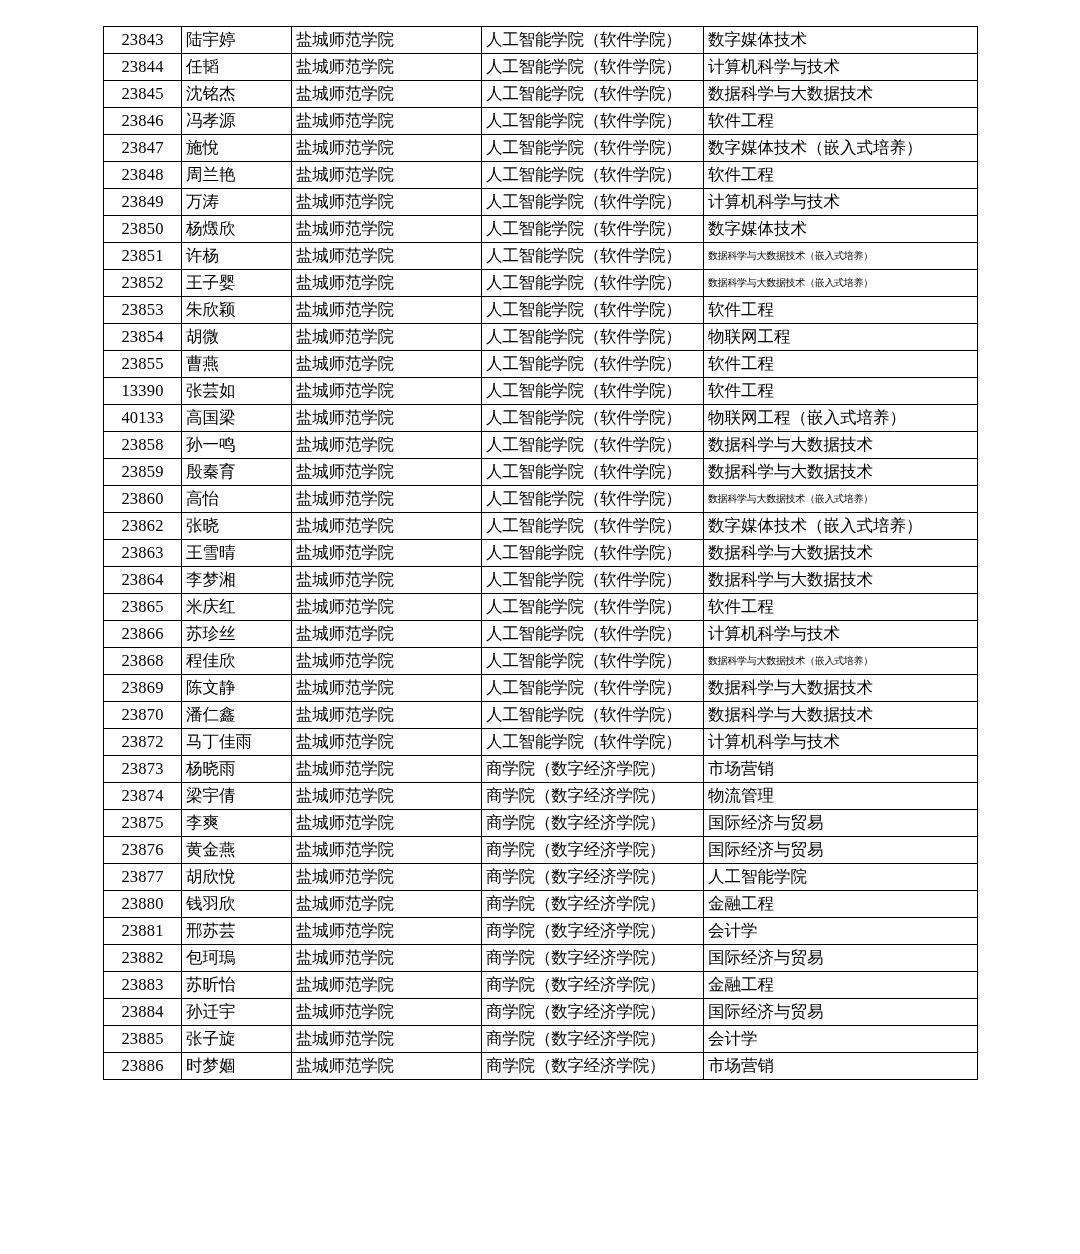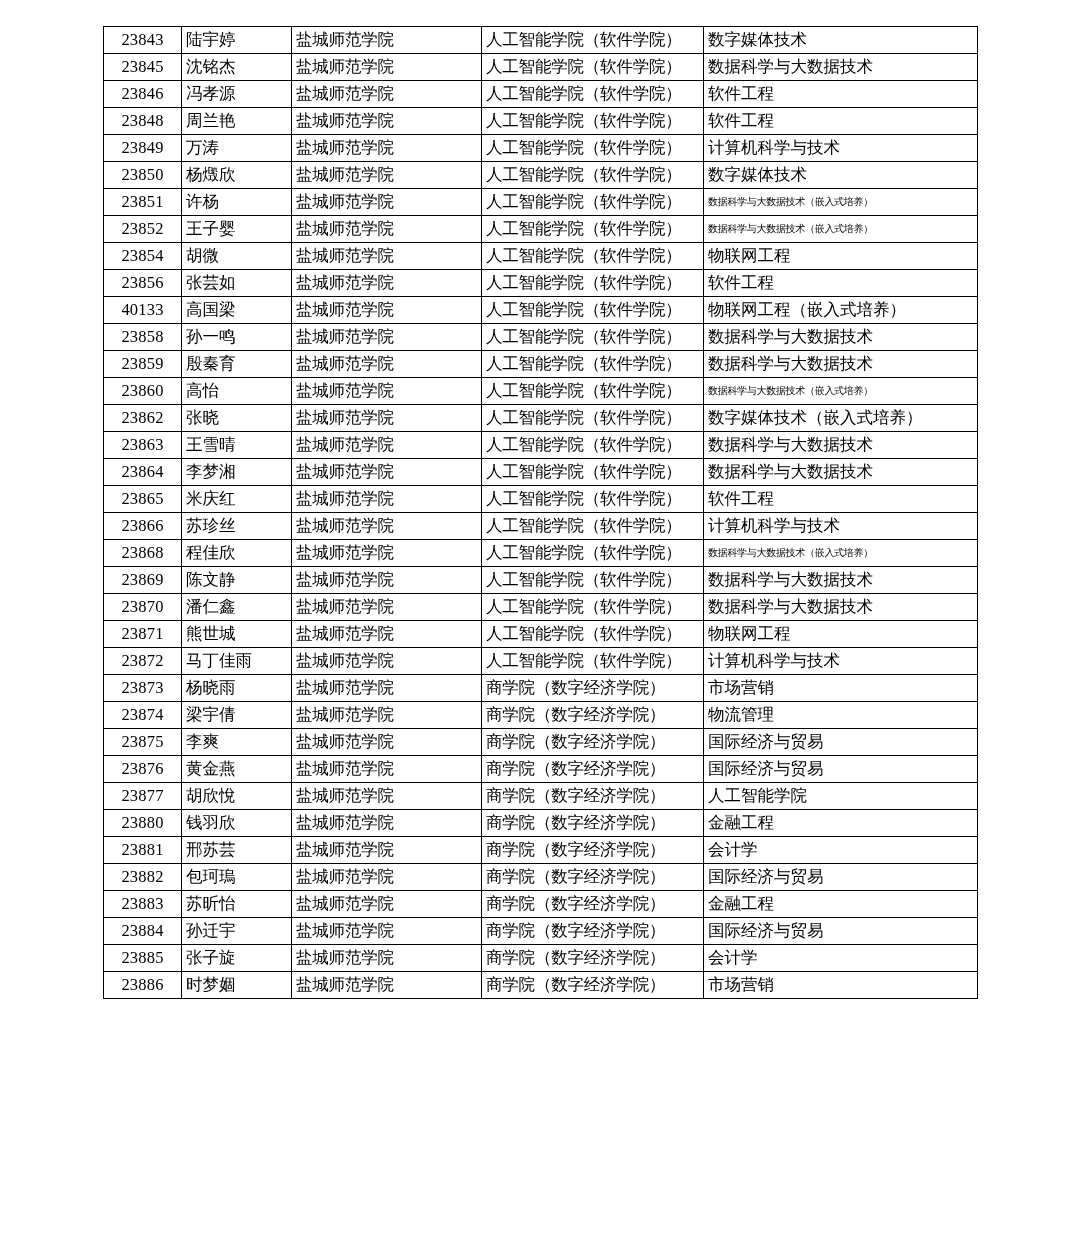--- a/index.html
+++ b/index.html
@@ -71,34 +71,48 @@
     </colgroup>
     <tbody>
         <tr>
           <td class="id">23843</td>
           <td class="name">陆宇婷</td>
           <td class="school">盐城师范学院</td>
           <td class="college">人工智能学院（软件学院）</td>
           <td class="major">数字媒体技术</td>
         </tr>
         <tr>
+          <td class="id">23844</td>
+          <td class="name">任韬</td>
+          <td class="school">盐城师范学院</td>
+          <td class="college">人工智能学院（软件学院）</td>
+          <td class="major">计算机科学与技术</td>
+        </tr>
+        <tr>
           <td class="id">23845</td>
           <td class="name">沈铭杰</td>
           <td class="school">盐城师范学院</td>
           <td class="college">人工智能学院（软件学院）</td>
           <td class="major">数据科学与大数据技术</td>
         </tr>
         <tr>
           <td class="id">23846</td>
           <td class="name">冯孝源</td>
           <td class="school">盐城师范学院</td>
           <td class="college">人工智能学院（软件学院）</td>
           <td class="major">软件工程</td>
         </tr>
         <tr>
+          <td class="id">23847</td>
+          <td class="name">施悅</td>
+          <td class="school">盐城师范学院</td>
+          <td class="college">人工智能学院（软件学院）</td>
+          <td class="major">数字媒体技术（嵌入式培养）</td>
+        </tr>
+        <tr>
           <td class="id">23848</td>
           <td class="name">周兰艳</td>
           <td class="school">盐城师范学院</td>
           <td class="college">人工智能学院（软件学院）</td>
           <td class="major">软件工程</td>
         </tr>
         <tr>
           <td class="id">23849</td>
           <td class="name">万涛</td>
           <td class="school">盐城师范学院</td>
@@ -120,28 +134,42 @@
           <td class="major small">数据科学与大数据技术（嵌入式培养）</td>
         </tr>
         <tr>
           <td class="id">23852</td>
           <td class="name">王子婴</td>
           <td class="school">盐城师范学院</td>
           <td class="college">人工智能学院（软件学院）</td>
           <td class="major small">数据科学与大数据技术（嵌入式培养）</td>
         </tr>
         <tr>
+          <td class="id">23853</td>
+          <td class="name">朱欣颖</td>
+          <td class="school">盐城师范学院</td>
+          <td class="college">人工智能学院（软件学院）</td>
+          <td class="major">软件工程</td>
+        </tr>
+        <tr>
           <td class="id">23854</td>
           <td class="name">胡微</td>
           <td class="school">盐城师范学院</td>
           <td class="college">人工智能学院（软件学院）</td>
           <td class="major">物联网工程</td>
         </tr>
         <tr>
-          <td class="id">23856</td>
+          <td class="id">23855</td>
+          <td class="name">曹燕</td>
+          <td class="school">盐城师范学院</td>
+          <td class="college">人工智能学院（软件学院）</td>
+          <td class="major">软件工程</td>
+        </tr>
+        <tr>
+          <td class="id">13390</td>
           <td class="name">张芸如</td>
           <td class="school">盐城师范学院</td>
           <td class="college">人工智能学院（软件学院）</td>
           <td class="major">软件工程</td>
         </tr>
         <tr>
           <td class="id">40133</td>
           <td class="name">高国梁</td>
           <td class="school">盐城师范学院</td>
           <td class="college">人工智能学院（软件学院）</td>
@@ -216,27 +244,20 @@
           <td class="school">盐城师范学院</td>
           <td class="college">人工智能学院（软件学院）</td>
           <td class="major">数据科学与大数据技术</td>
         </tr>
         <tr>
           <td class="id">23870</td>
           <td class="name">潘仁鑫</td>
           <td class="school">盐城师范学院</td>
           <td class="college">人工智能学院（软件学院）</td>
           <td class="major">数据科学与大数据技术</td>
-        </tr>
-        <tr>
-          <td class="id">23871</td>
-          <td class="name">熊世城</td>
-          <td class="school">盐城师范学院</td>
-          <td class="college">人工智能学院（软件学院）</td>
-          <td class="major">物联网工程</td>
         </tr>
         <tr>
           <td class="id">23872</td>
           <td class="name">马丁佳雨</td>
           <td class="school">盐城师范学院</td>
           <td class="college">人工智能学院（软件学院）</td>
           <td class="major">计算机科学与技术</td>
         </tr>
         <tr>
           <td class="id">23873</td>

